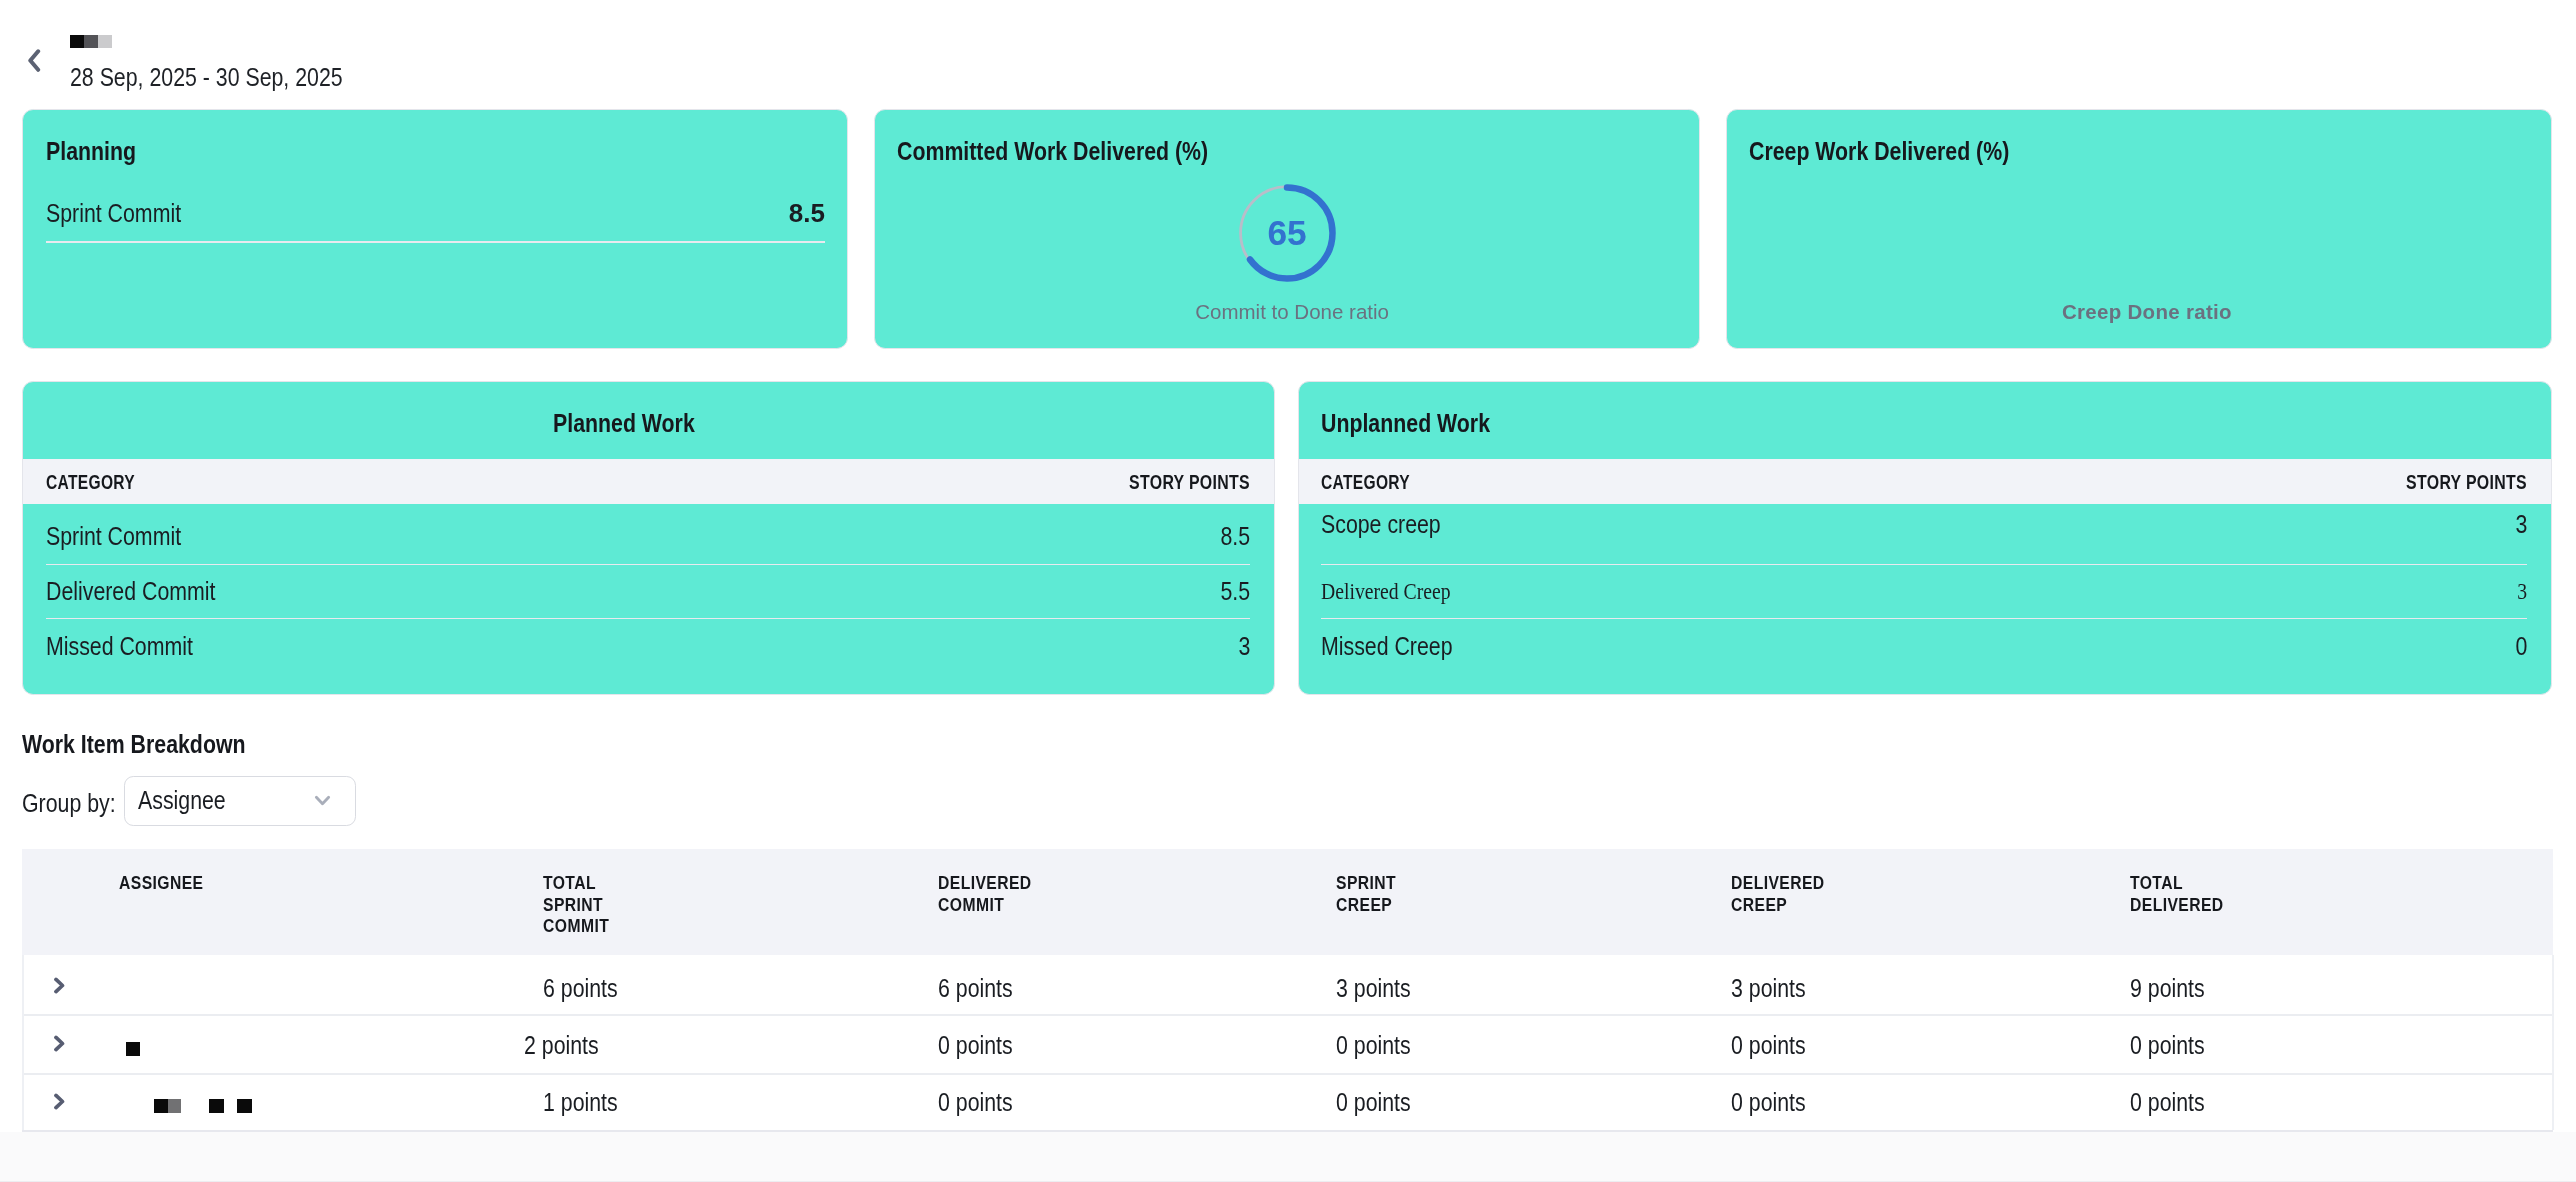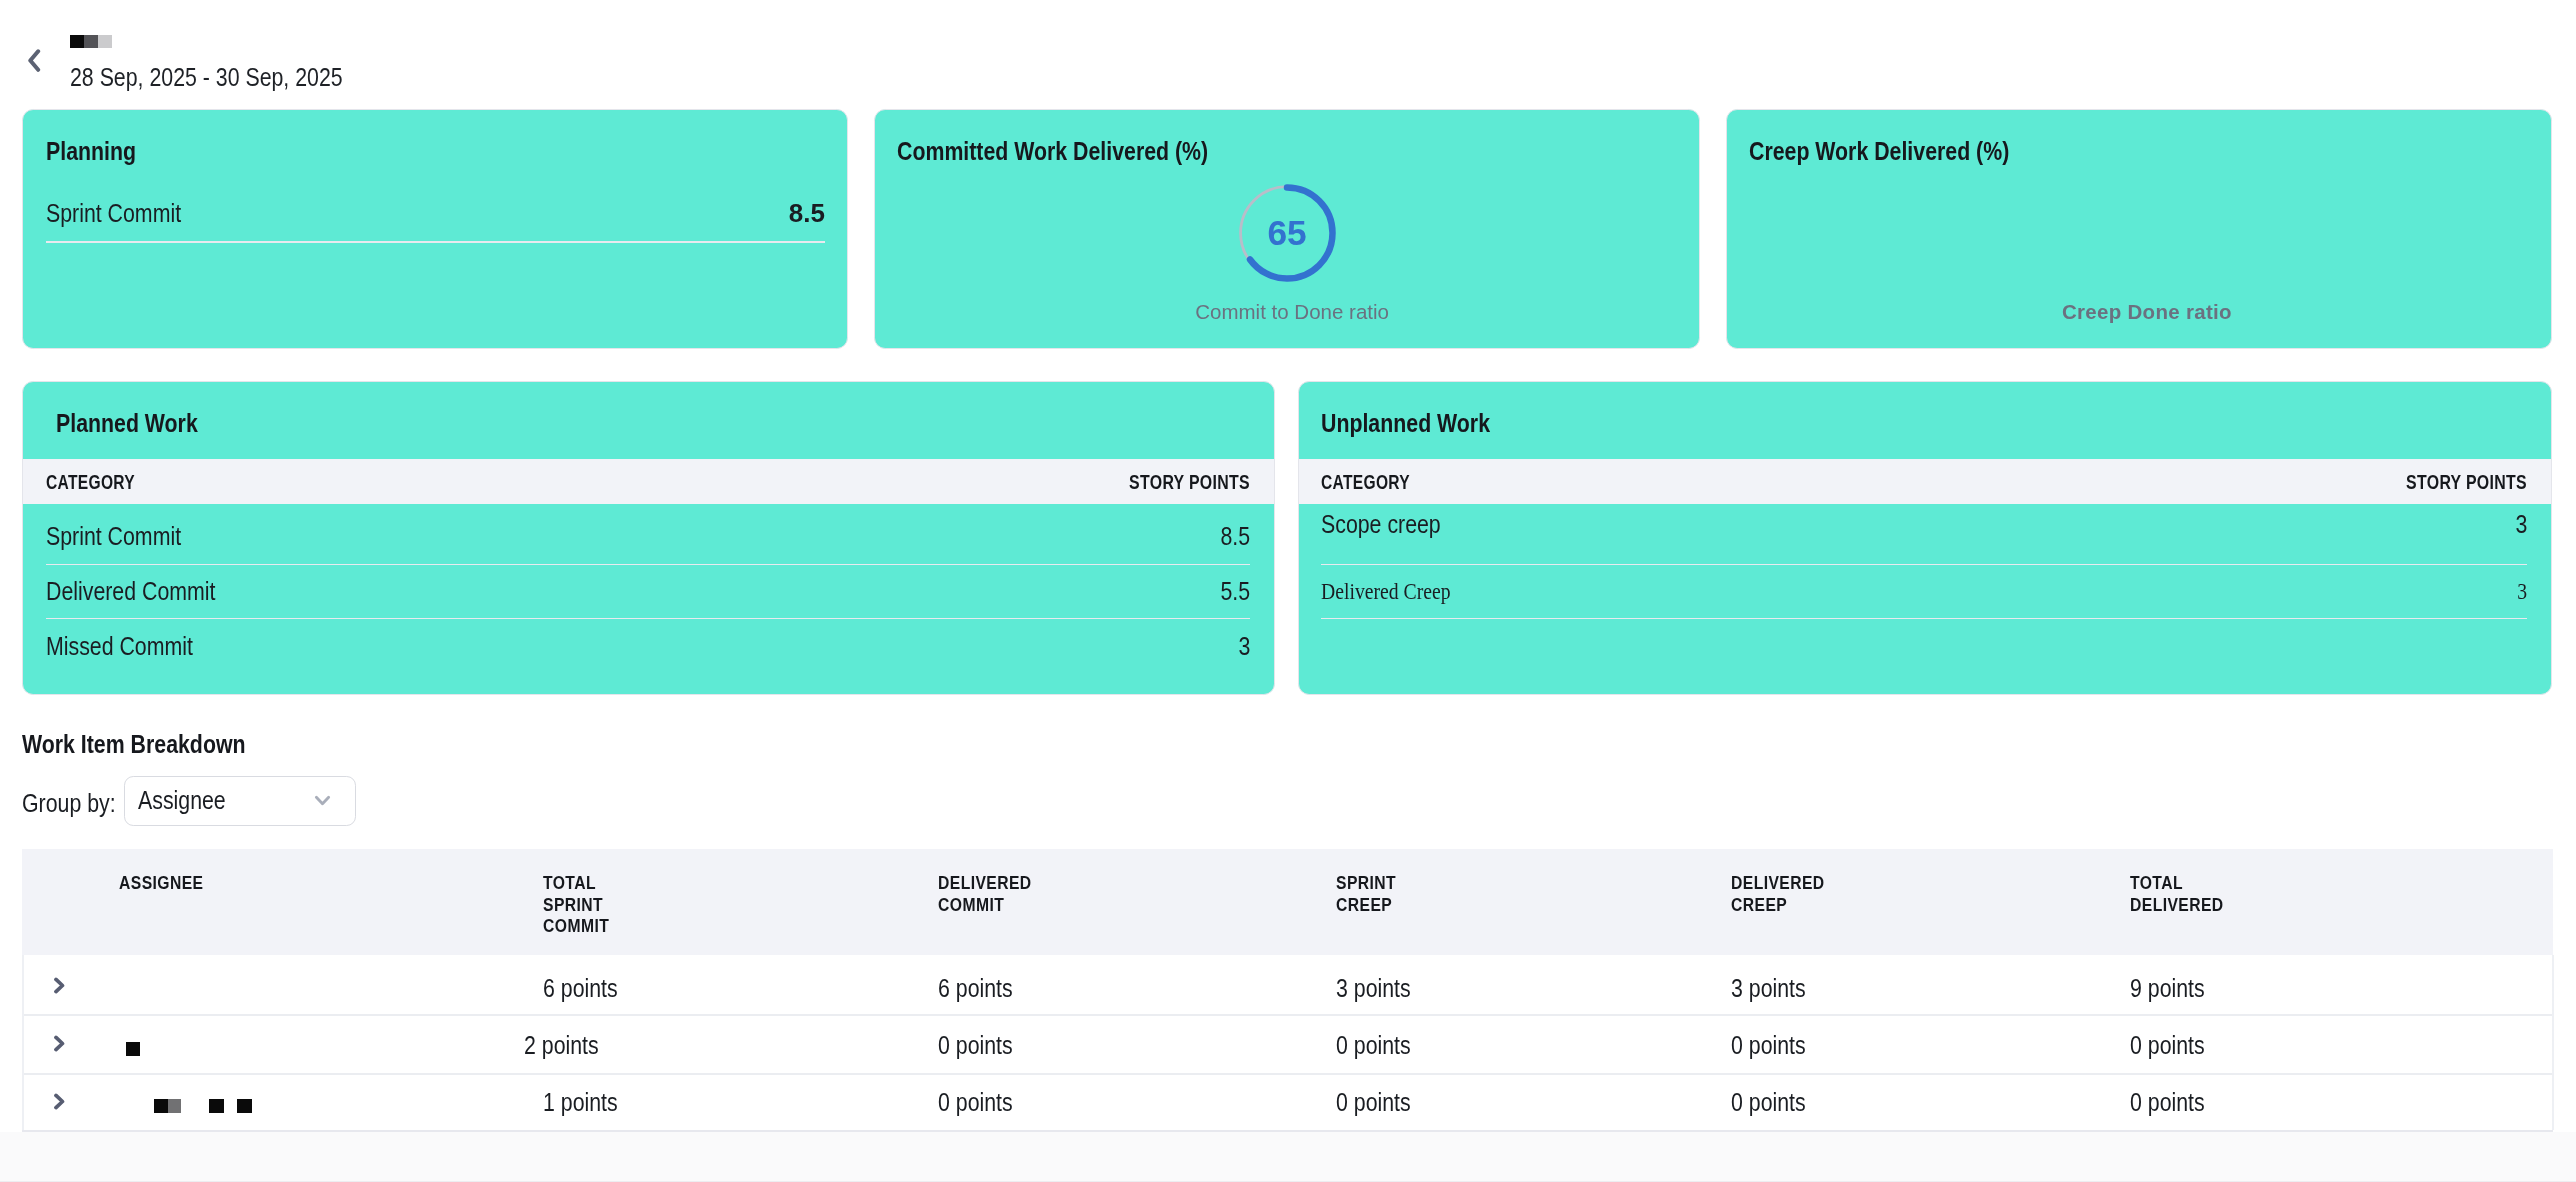--- a/index.html
+++ b/index.html
@@ -55,21 +55,21 @@
   </div>
   <div class="abs muted" style="left:5.6px; top:190px; width:823px; text-align:center; font-size:20.5px; line-height:24px;">Commit to Done ratio</div>
 </div>
 
 <div class="card" style="left:1726px; top:109px; width:826px; height:240px; padding:0 26px 0 22.4px;">
   <div class="cardtitle" style="margin-top:24px;"><span class="t">Creep Work Delivered (%)</span></div>
   <div class="abs muted" style="left:8.4px; top:190px; width:823px; text-align:center; font-size:20.5px; letter-spacing:0.3px; line-height:24px;font-weight:bold;">Creep Done ratio</div>
 </div>
 
 <div class="card" style="left:22.4px; top:381px; width:1253px; height:314px;">
-  <div class="cardtitle" style="margin:24px 26px 0 33px;"><span class="t">Planned Work</span></div>
+  <div class="cardtitle" style="margin:24px 26px 0 7px;text-align:center;"><span class="t">Planned Work</span></div>
   <div class="hdrband" style="top:77px; height:45px; display:flex; align-items:center; justify-content:space-between; padding:0 24px 0 22.4px;">
     <span class="colhdr tcat">CATEGORY</span>
       <span class="colhdr tcatr">STORY POINTS</span>
   </div>
   <div style="margin:64px 24px 0 22.4px;">
     <div style="height:61px; padding-top:4.7px; display:flex; align-items:center; justify-content:space-between; font-size:26px; border-bottom:1.9px solid #e9eaef;">
       <span class="t">Sprint Commit</span>
         <span class="tr">8.5</span>
     </div>
     <div style="height:54px; display:flex; align-items:center; justify-content:space-between; font-size:26px; border-bottom:1.9px solid #e9eaef;">
@@ -90,20 +90,24 @@
       <span class="colhdr tcatr">STORY POINTS</span>
   </div>
   <div style="margin:64px 24px 0 22.4px;">
     <div style="height:61px; padding-top:4.7px; display:flex; align-items:flex-start; justify-content:space-between; font-size:26px; border-bottom:1.9px solid #e9eaef;">
       <span class="t">Scope creep</span>
         <span class="tr">3</span>
     </div>
     <div style="height:54px; display:flex; align-items:center; justify-content:space-between; font-size:24px; border-bottom:1.9px solid #e9eaef;font-family:Liberation Serif, serif;">
       <span class="t">Delivered Creep</span>
         <span class="tr">3</span>
+    </div>
+    <div style="height:55px; display:flex; align-items:center; justify-content:space-between; font-size:26px;">
+      <span class="t">Missed Creep</span>
+        <span class="tr">0</span>
     </div>
   </div>
 </div>
 
 <div class="abs" style="left:22.4px; top:728px; font-size:26px; font-weight:bold; line-height:32px; color:#16181d;"><span class="t">Work Item Breakdown</span></div>
 <div class="abs" style="left:22.4px; top:789px; font-size:26px; line-height:28px;"><span class="t">Group by:</span></div>
 <div class="abs" style="left:124px; top:776px; width:232px; height:50px; border:1.9px solid #d9dbe1; border-radius:9.3px;">
   <div class="abs" style="left:13px; top:0; height:47px; display:flex; align-items:center; font-size:26px;">
       <span class="t">Assignee</span>
     </div>

